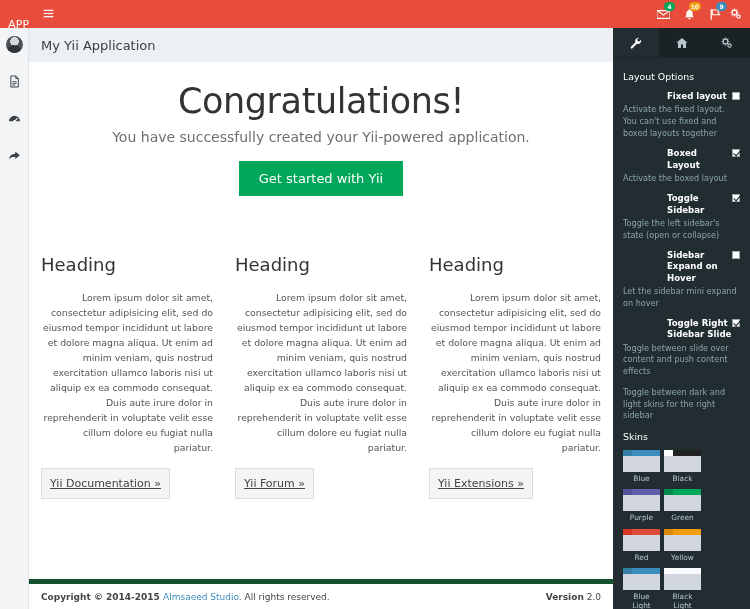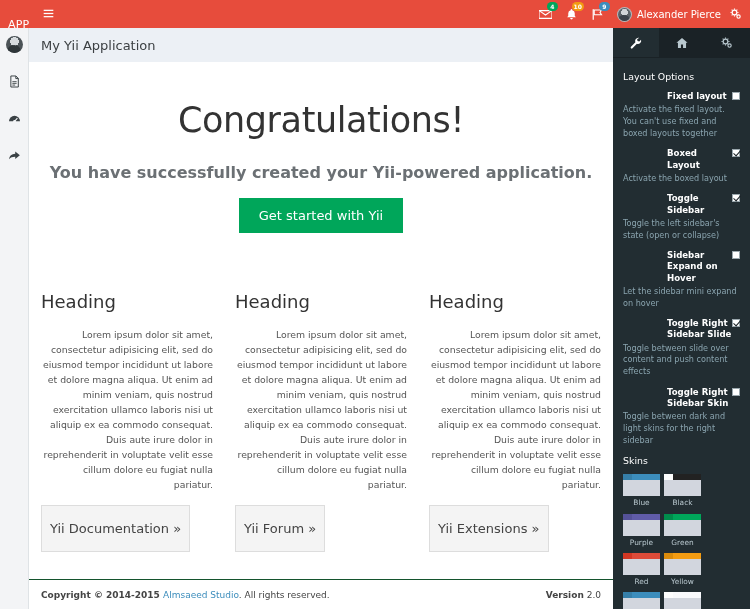--- a/index.html
+++ b/index.html
@@ -90,27 +90,27 @@
   .page-header {
     height: 34px; background: #ecf0f5; display: flex; align-items: center;
     padding: 0 12px;
   }
   .page-title { font-size: 13px; color: #3c4043; font-weight: normal; }
 
   .content-body {
     flex: 1; background: #fff; overflow: hidden; position: relative;
   }
 
-  .jumbo { padding: 40px 12px 0 12px; text-align: center; }
+  .jumbo { padding: 21px 12px 0 12px; text-align: center; }
   .jumbo h1 {
     font-size: 35px; font-weight: normal; color: #333; letter-spacing: -.4px;
     line-height: 1.05;
   }
   .jumbo .lead {
-    margin-top: 24px; font-size: 16px; color: #6b7074; font-weight: bold;
+    margin-top: 9px; font-size: 14px; color: #6b7074; font-weight: normal;
   }
   .btn-primary {
     display: inline-block; margin-top: 16px; background: #00a65a; color: #fff;
     font-size: 13px; padding: 10px 20px; border: none; cursor: pointer;
     font-family: inherit;
   }
 
   .cols {
     display: flex; padding: 58px 12px 0 12px; gap: 0;
   }
@@ -118,26 +118,27 @@
   .col:last-child { padding-right: 0; }
   .col h2 {
     font-size: 18px; font-weight: normal; color: #333; margin-bottom: 15px;
   }
   .col p {
     font-size: 9.3px; line-height: 1.62; color: #555; margin-bottom: 13px;
     text-align: right;
   }
   .btn-default {
     display: inline-block; background: #f4f4f4; border: 1px solid #ddd;
-    color: #444; font-size: 13px; padding: 15px 8px; cursor: pointer;
+    color: #444; font-size: 11px; padding: 8px 8px; cursor: pointer;
     font-family: inherit;
+    text-decoration: underline;
   }
 
   .footer {
-    height: 30px; background: #fff; border-top: 1px solid #14532d;
+    height: 30px; background: #fff; border-top: 5px solid #14532d;
     display: flex; align-items: center; padding: 0 12px; font-size: 9px;
     color: #444;
   }
   .footer .link { color: #3c8dbc; text-decoration: none; }
   .footer .ver { margin-left: auto; }
   .footer b { font-weight: bold; }
 
   
   .right-sidebar {
     position: absolute; top: 28px; right: 0; bottom: 0; width: 137px;
@@ -215,24 +216,20 @@
       </div>
 
       <div class="nav-icon">
         <svg viewBox="0 0 16 16">
             <rect x="2" y="1.5" width="1.5" height="13" fill="#fff"></rect>
             <path d="M4 2.4h9l-2 3 2 3H4z" fill="none" stroke="#fff" stroke-width="1.3"></path>
           </svg>
         <span class="badge blue">9</span>
       </div>
 
-      <div class="user-menu">
-        <span class="user-avatar"></span>
-        <span class="user-name">Alexander Pierce</span>
-      </div>
 
       <div class="ctrl-icon">
         <svg viewBox="0 0 16 16">
             <circle cx="6" cy="6" r="3.1" fill="none" stroke="#fff" stroke-width="1.6"></circle>
             <circle cx="11.4" cy="11.4" r="2.2" fill="none" stroke="#fff" stroke-width="1.5"></circle>
             <g stroke="#fff" stroke-width="1.5">
               <path d="M6 .7v1.6M6 9.7v1.6M.7 6h1.6M9.7 6h1.6M2.2 2.2l1.1 1.1M8.7 8.7l1.1 1.1M9.8 2.2L8.7 3.3M3.3 8.7L2.2 9.8"></path>
             </g>
           </svg>
       </div>
@@ -367,24 +364,20 @@
 
       <div>
         <div class="rs-row">
           <span class="rs-label">Toggle Right Sidebar Slide</span>
           <span class="cbx checked"></span>
         </div>
         <div class="rs-desc">Toggle between slide over content and push content effects</div>
       </div>
 
       <div>
-        <div class="rs-row">
-          <span class="rs-label">Toggle Right Sidebar Skin</span>
-          <span class="cbx"></span>
-        </div>
         <div class="rs-desc">Toggle between dark and light skins for the right sidebar</div>
       </div>
 
       <div class="skins-h">Skins</div>
       <div class="skins-grid">
           <div class="skin">
             <div class="skin-sw" style="background: rgb(210, 214, 222);">
               <div class="skin-top">
                 <div class="a" style="background: rgb(54, 127, 169);"></div>
                 <div class="b" style="background: rgb(60, 141, 188);"></div>

